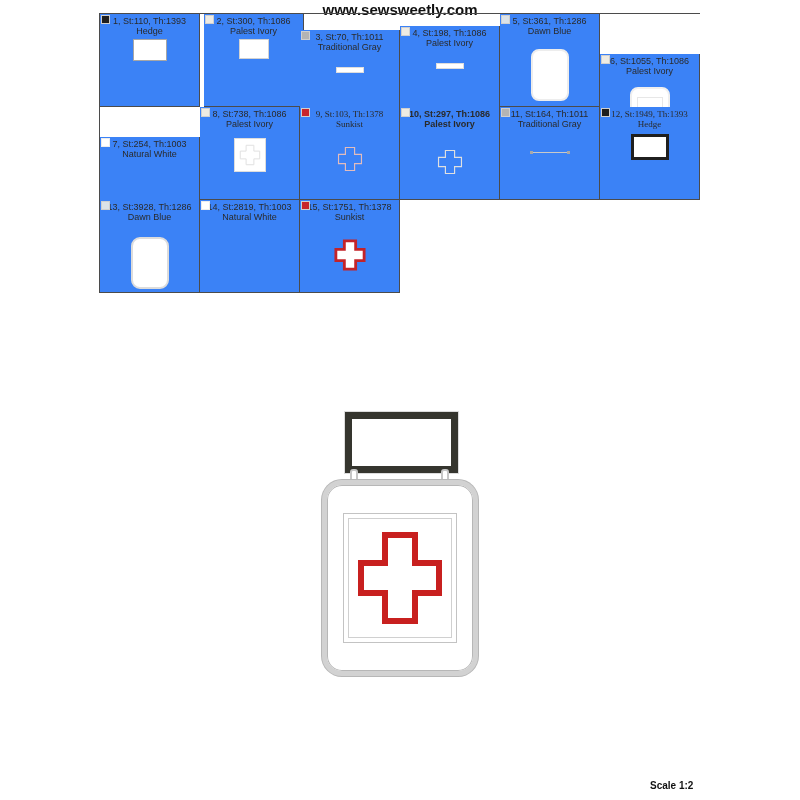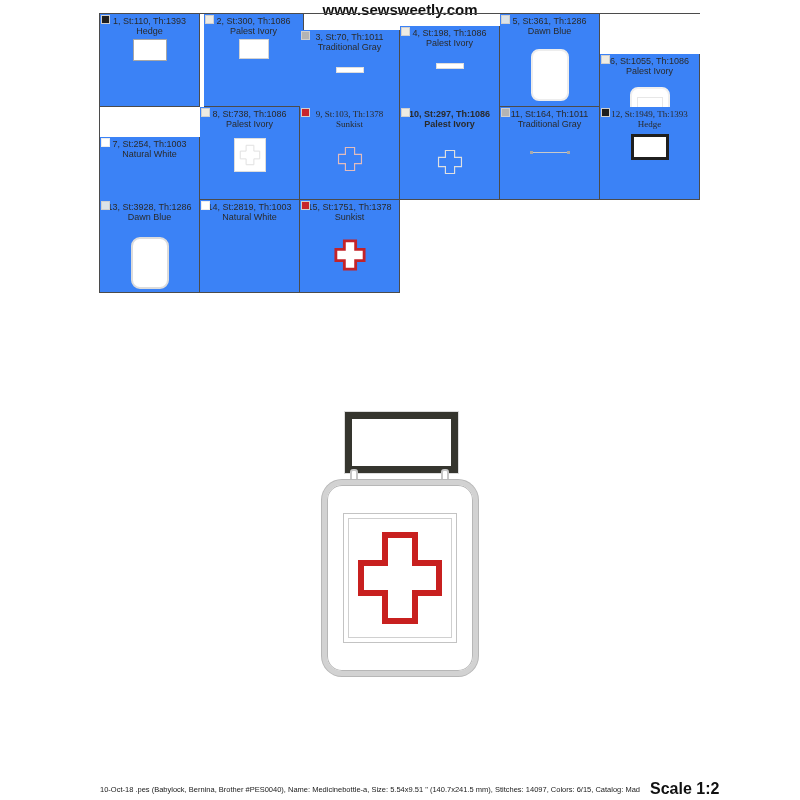--- a/index.html
+++ b/index.html
@@ -31,21 +31,21 @@
   .bbody{position:absolute;left:0;top:68px;width:156px;height:196px;box-sizing:border-box;
         border:5px solid var(--silver,#d2d2d2);border-radius:20px;background:#fff;
         box-shadow:0 0 0 1px #b7b7b7, inset 0 0 0 1px #b7b7b7;
         display:flex;align-items:center;justify-content:center;}
   .blabel{width:114px;height:130px;box-sizing:border-box;border:1px solid #c3c3c3;
           padding:4px;background:#fff;}
   .blabel-inner{width:100%;height:100%;box-sizing:border-box;border:1px solid #d0d0d0;
           display:flex;align-items:center;justify-content:center;background:#fff;}
   .footer{position:absolute;left:100px;top:785px;font-size:7.5px;color:#1a1a1a;
           white-space:nowrap;}
-  .scale{position:absolute;left:650px;top:780px;font-size:16px;font-weight:bold;color:#111;}
+  .scale{position:absolute;left:650px;top:780px;font-size:10px;font-weight:bold;color:#111;}
 </style>
 </head>
 <body>
 
 <div class="page">
 
   <div class="header">www.sewsweetly.com</div>
 
   <div class="grid">
     <div class="cell" style="left: 0px; top: 0px;">
@@ -204,16 +204,15 @@
       <div class="blabel">
         <div class="blabel-inner">
           <svg width="84" height="92" viewBox="0 0 84 92">
             <path d="M27 3 H57 V31 H81 V61 H57 V89 H27 V61 H3 V31 H27 Z" fill="#ffffff" style="stroke:var(--cross,#c8201f)" stroke-width="6"></path>
           </svg>
         </div>
       </div>
     </div>
   </div>
 
-  <div class="footer">10-Oct-18  .pes (Babylock, Bernina, Brother #PES0040), Name: Medicinebottle-a, Size: 5.54x9.51 " (140.7x241.5 mm), Stitches: 14097, Colors: 6/15, Catalog: Mad</div>
   <div class="scale">Scale 1:2</div>
 
 </div>
 
 </body></html>

